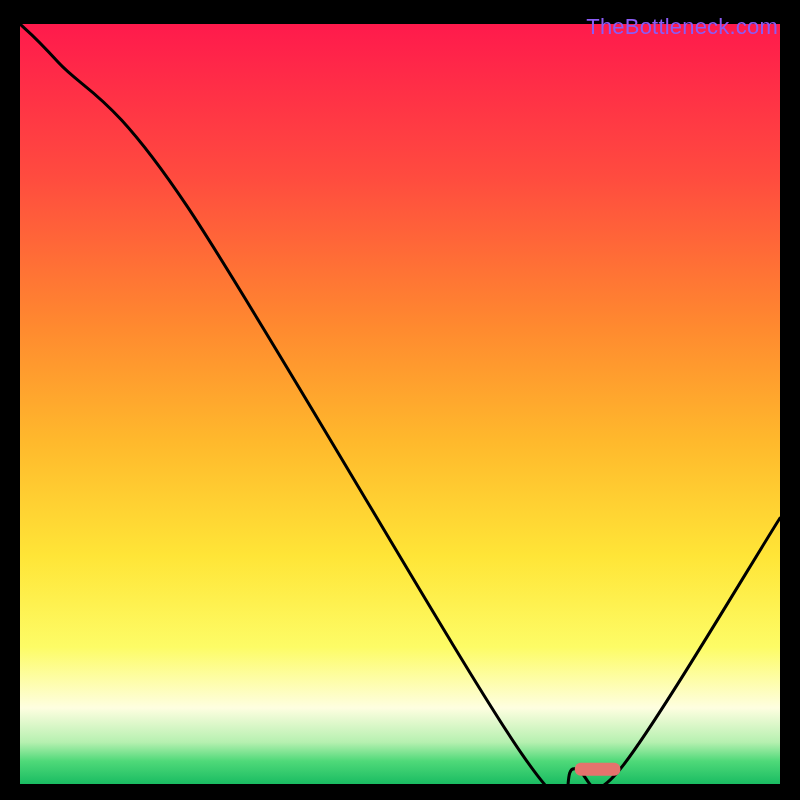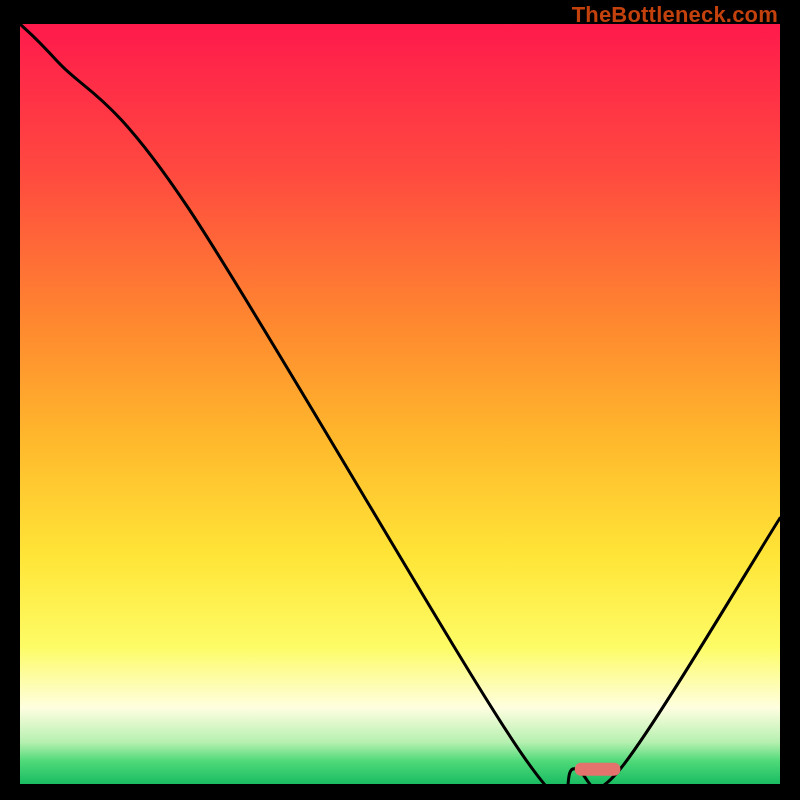--- a/index.html
+++ b/index.html
@@ -14,25 +14,25 @@
   .frame {
     position: absolute;
     left: 20px;
     top: 24px;
     width: 760px;
     height: 760px;
     background: #000;
   }
   .watermark {
     position: absolute;
-    top: 2px;
+    top: 14px;
     right: 22px;
-    color: #c2410c;
+    color: #8b5cf6;
     font-size: 22px;
-    font-weight: 700;
+    font-weight: 400;
     letter-spacing: 0.2px;
     z-index: 10;
   }
   svg {
     display: block;
   }
 </style>
 </head>
 <body>
 

